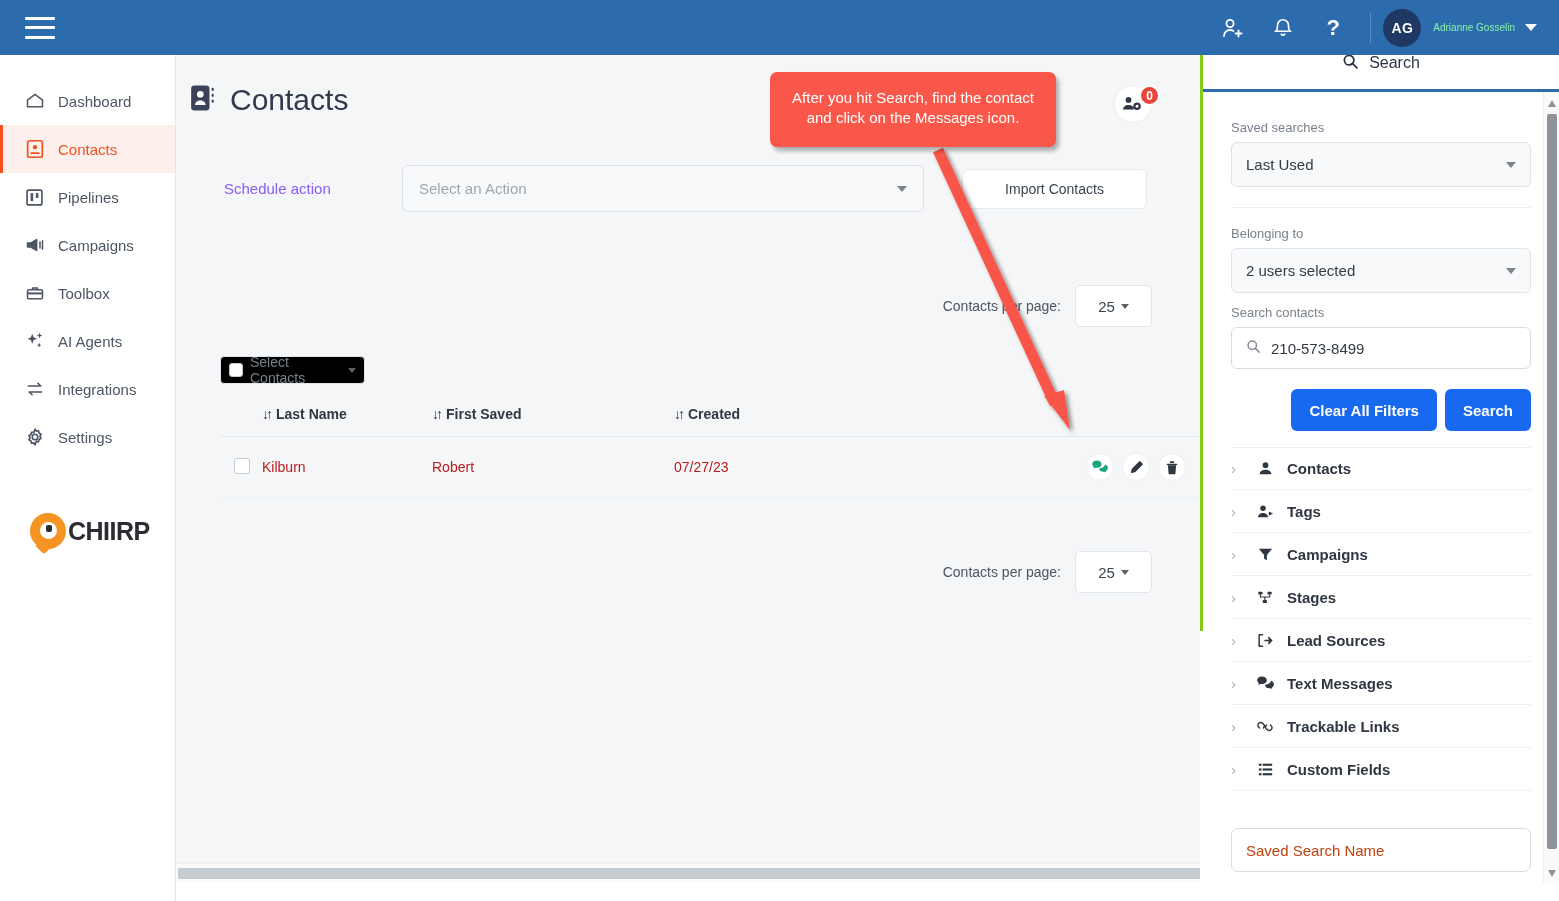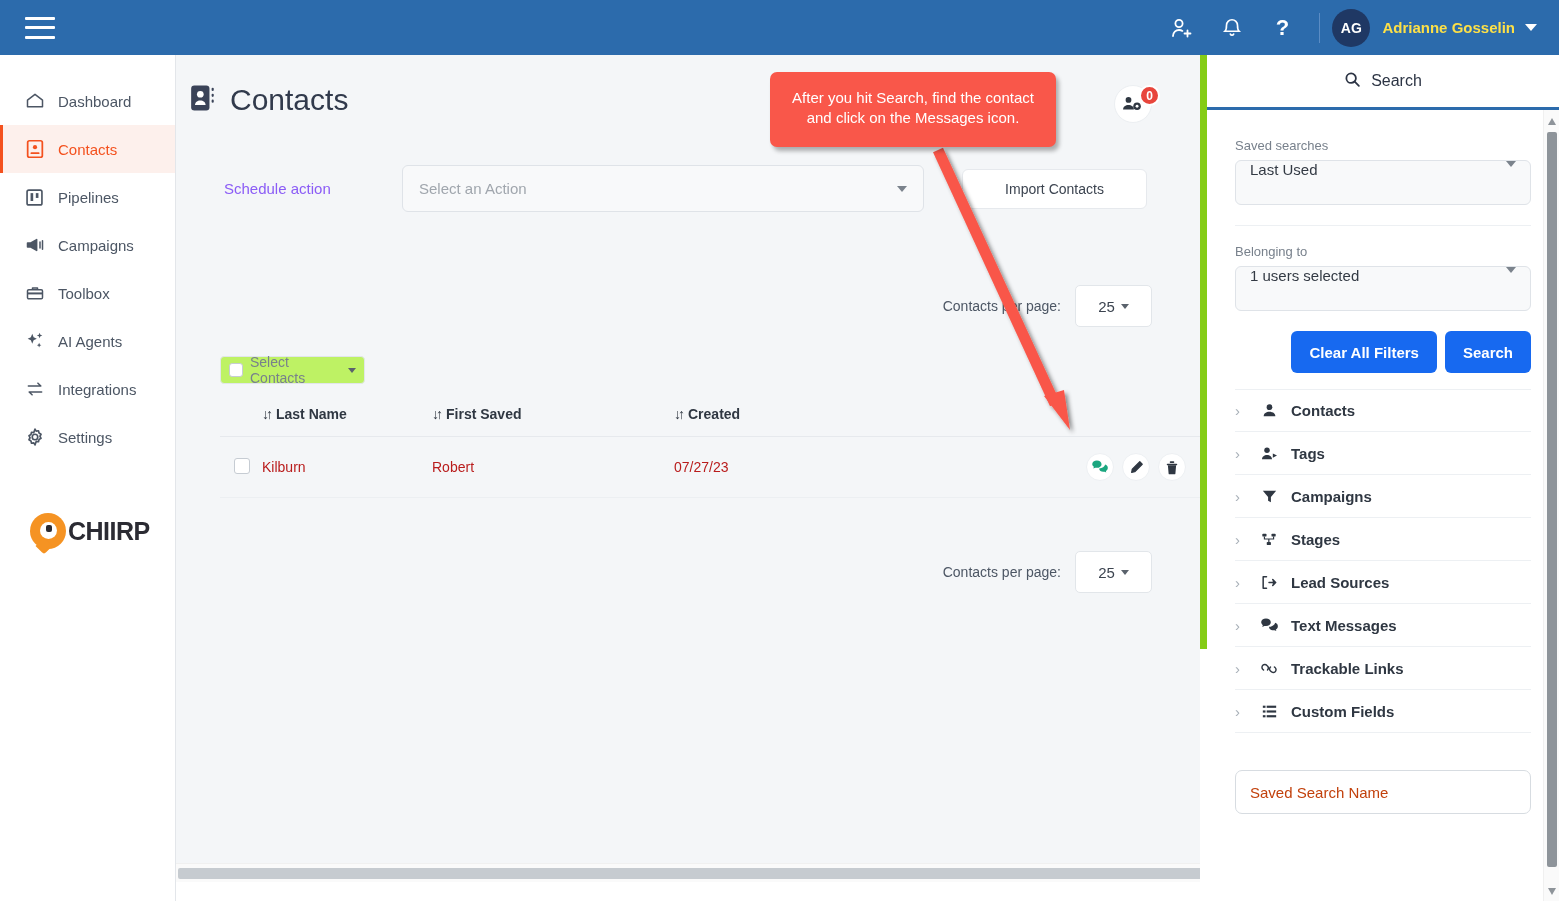--- a/index.html
+++ b/index.html
@@ -35,21 +35,21 @@
     color: #fff; cursor: pointer;
   }
   .tb-sep { width: 1px; height: 30px; background: #5b8cc4; margin: 0 12px; }
   .avatar {
     width: 38px; height: 38px; border-radius: 50%;
     background: #1f3864; color: #fff;
     display: flex; align-items: center; justify-content: center;
     font-size: 14px; font-weight: 600; letter-spacing: .3px;
   }
   .user-name {
-    color: #fde047; font-size: 15px; font-weight: 700;
+    color: #86efac; font-size: 10px; font-weight: 400;
     margin-left: 12px; white-space: nowrap;
   }
   .caret-down {
     width: 0; height: 0;
     border-left: 6px solid transparent; border-right: 6px solid transparent;
     border-top: 7px solid #fff; margin-left: 10px;
   }
 
   
   .sidebar {
@@ -177,21 +177,21 @@
   }
   .mini-caret {
     width: 0; height: 0;
     border-left: 4px solid transparent; border-right: 4px solid transparent;
     border-top: 5px solid #5a626c;
   }
 
   .select-contacts {
     margin: 29px 0 0 44px;
     width: 145px; height: 28px;
-    background: #bef264; border: 1px solid #e2e6ea; border-radius: 4px;
+    background: #000000; border: 1px solid #e2e6ea; border-radius: 4px;
     display: flex; align-items: center; padding: 0 8px; gap: 7px;
     font-size: 14px; color: #78818c; cursor: pointer;
   }
   .cb {
     width: 14px; height: 14px; border: 1px solid #c6ccd3;
     border-radius: 3px; background: #fff; flex: 0 0 14px;
   }
 
   table.contacts { width: 982px; margin-left: 44px; margin-top: 12px; border-collapse: collapse; }
   table.contacts th {
@@ -223,34 +223,34 @@
     color: #fff; font-size: 15px; line-height: 20px;
     text-align: center;
     padding: 16px 14px;
     box-shadow: 3px 4px 4px rgba(0,0,0,.30);
     z-index: 30;
   }
   .arrow-svg { position: absolute; left: 0; top: 0; z-index: 29; pointer-events: none; }
 
   
   .rpanel {
-    position: absolute; top: 55px; right: 0;
+    position: absolute; top: 37px; right: 0;
     width: 359px; height: 594px;
-    background: #fff; border-left: 7px solid #84cc16;
+    background: #fff; border-left: 3px solid #84cc16;
   }
   .rtab {
     height: 55px; display: flex; align-items: center; justify-content: center;
     gap: 10px; font-size: 16px; color: #2c3444;
     border-bottom: 3px solid #2c6bac; cursor: pointer;
   }
   .rbody { position: relative; height: 791px; overflow: hidden; padding: 0 28px; }
   .fld-label { font-size: 13px; color: #78818c; margin-bottom: 7px; }
   .fld-sel {
     height: 45px; background: #f8f9fa; border: 1px solid #dfe3e8; border-radius: 6px;
-    display: flex; padding: 0 14px;
+    display: flex; align-items: center; padding: 0 14px;
     font-size: 15px; color: #333a44; cursor: pointer;
   }
   .grp1 { padding-top: 28px; }
   .divider { height: 1px; background: #edf0f3; margin: 20px 0 18px 0; }
   .srch-input {
     height: 42px; background: #fff; border: 1px solid #d7dce1; border-radius: 6px;
     display: flex; align-items: center; gap: 10px; padding: 0 14px;
     font-size: 15px; color: #333a44; cursor: text;
   }
   .btn-row { display: flex; justify-content: flex-end; gap: 8px; margin-top: 20px; }
@@ -578,25 +578,37 @@
         <span>Last Used</span>
         <span class="select-caret"></span>
       </div>
     </div>
 
     <div class="divider"></div>
 
     <div>
       <div class="fld-label">Belonging to</div>
       <div class="fld-sel">
-        <span>1 users selected</span>
+        <span>2 users selected</span>
         <span class="select-caret"></span>
       </div>
     </div>
 
+    <div style="margin-top:12px;">
+      <div class="fld-label">Search contacts</div>
+      <div class="srch-input">
+        <span>
+          <svg width="15" height="15" viewBox="0 0 20 20" fill="none" stroke="#868d95" stroke-width="2" stroke-linecap="round">
+            <circle cx="8.4" cy="8.4" r="5.6"></circle>
+              <path d="M12.6 12.6L17.5 17.5"></path>
+          </svg>
+        </span>
+        <span>210-573-8499</span>
+      </div>
+    </div>
 
     <div class="btn-row">
       <button class="btn-blue">Clear All Filters</button>
       <button class="btn-blue">Search</button>
     </div>
 
     <div class="acc-list">
 
       <div class="acc-item">
         <span class="acc-chev">›</span>

